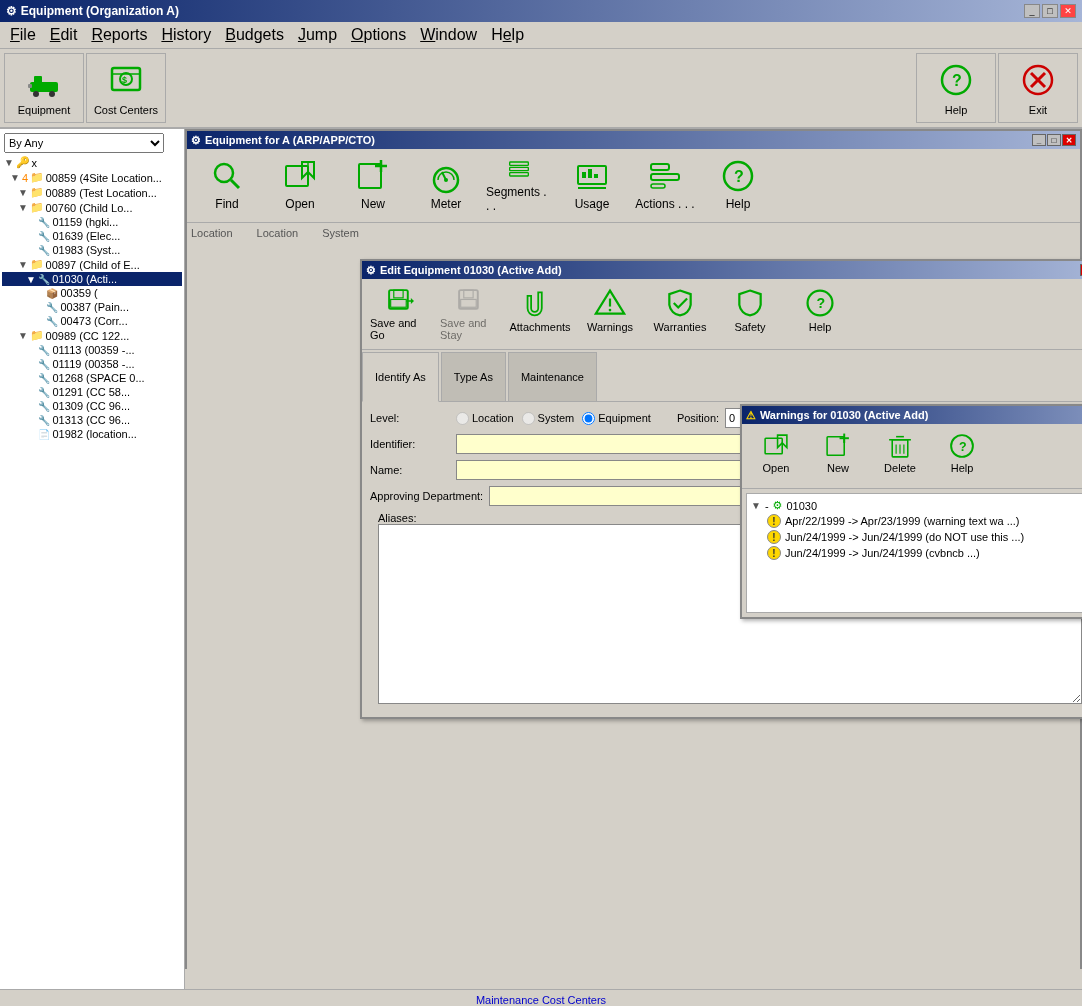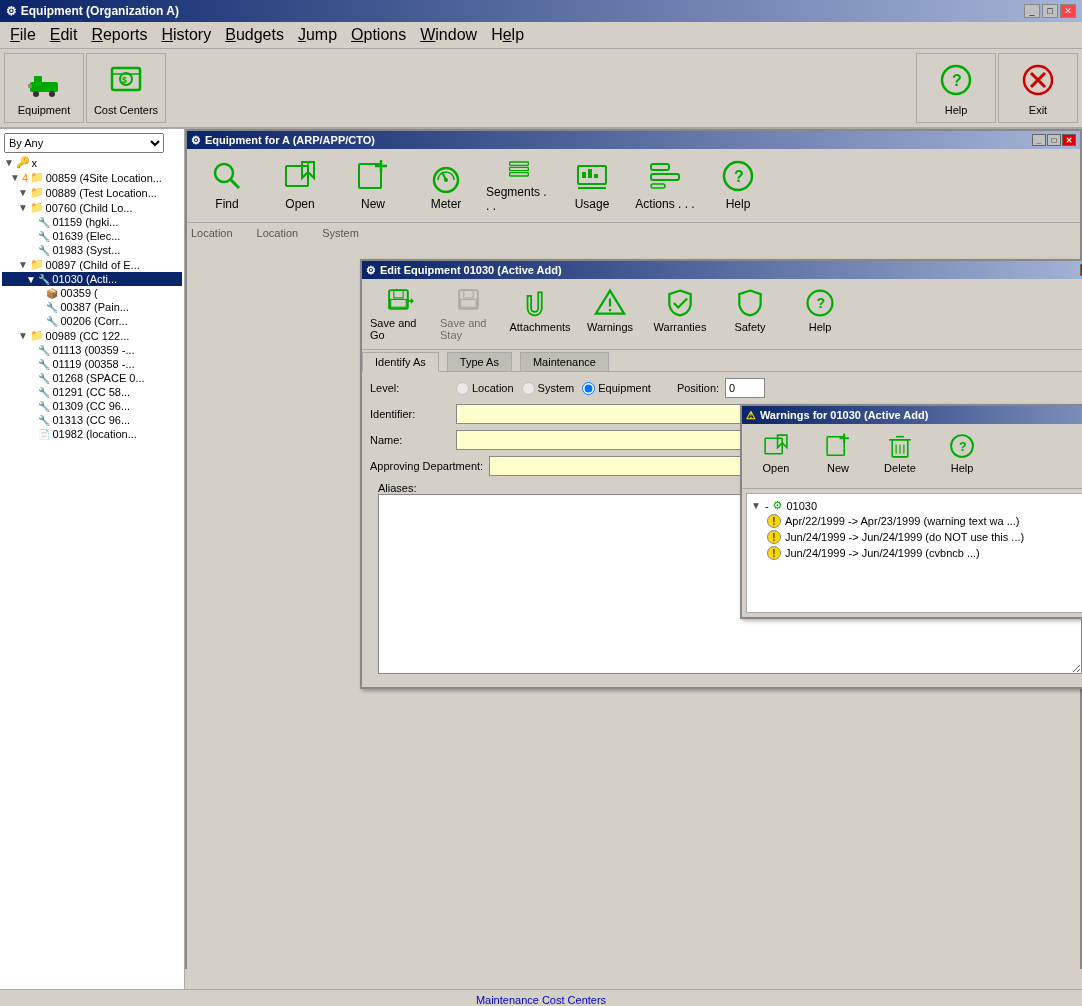--- a/index.html
+++ b/index.html
@@ -49,21 +49,21 @@
     .equip-toolbar { display: flex; align-items: center; gap: 1px; padding: 4px; background: #d4d0c8; border-bottom: 1px solid #aaa; }
     .equip-toolbar-btn { display: flex; flex-direction: column; align-items: center; width: 72px; height: 65px; padding: 4px 2px; cursor: pointer; border: 1px solid transparent; gap: 3px; }
 
     
     .edit-window { top: 130px; left: 170px; width: 730px; }
     .edit-toolbar { display: flex; align-items: center; padding: 4px; gap: 2px; border-bottom: 1px solid #aaa; }
     .edit-toolbar-btn { display: flex; flex-direction: column; align-items: center; width: 68px; height: 62px; padding: 3px; cursor: pointer; border: 1px solid transparent; gap: 2px; font-size: 11px; }
 
     
     .tab-bar { display: flex; border-bottom: 1px solid #aaa; background: #d4d0c8; padding-top: 2px; }
-    .tab { padding: 3px 12px; border: 1px solid #aaa; border-bottom: none; background: #c0bdb5; cursor: pointer; font-size: 11px; margin-right: 8px; }
+    .tab { padding: 18px 12px; border: 1px solid #aaa; border-bottom: none; background: #c0bdb5; cursor: pointer; font-size: 11px; margin-right: 2px; }
     .tab.active { background: #d4d0c8; border-bottom: 1px solid #d4d0c8; margin-bottom: -1px; }
     .form-row { display: flex; align-items: center; margin-bottom: 6px; gap: 6px; }
     .form-label { font-size: 11px; min-width: 80px; }
     .form-input { height: 20px; font-size: 11px; border: 1px solid #888; padding: 1px 3px; }
     .form-input.yellow { background: #ffffcc; }
     .radio-group { display: flex; gap: 8px; align-items: center; }
     .radio-item { display: flex; align-items: center; gap: 3px; font-size: 11px; }
     .btn-small { height: 20px; padding: 0 4px; font-size: 11px; background: #d4d0c8; border: 1px solid #888; cursor: pointer; }
 
     
@@ -223,21 +223,21 @@
       <span>00359 (</span>
     </div>
     <div class="tree-item tree-indent-4">
       <span style="width:10px;display:inline-block;"></span>
       <span style="color:#00aa00;font-size:10px;">🔧</span>
       <span>00387 (Pain...</span>
     </div>
     <div class="tree-item tree-indent-4">
       <span style="width:10px;display:inline-block;"></span>
       <span style="color:#00aa00;font-size:10px;">🔧</span>
-      <span>00206 (Corr...</span>
+      <span>00473 (Corr...</span>
     </div>
     <div class="tree-item tree-indent-2">
       <span class="collapse-btn">▼</span>
       <span style="color:#aaa;font-size:11px;">📁</span>
       <span>00989 (CC 122...</span>
     </div>
     <div class="tree-item tree-indent-3">
       <span style="width:10px;display:inline-block;"></span>
       <span style="color:#00aa00;font-size:10px;">🔧</span>
       <span>01113 (00359 -...</span>

